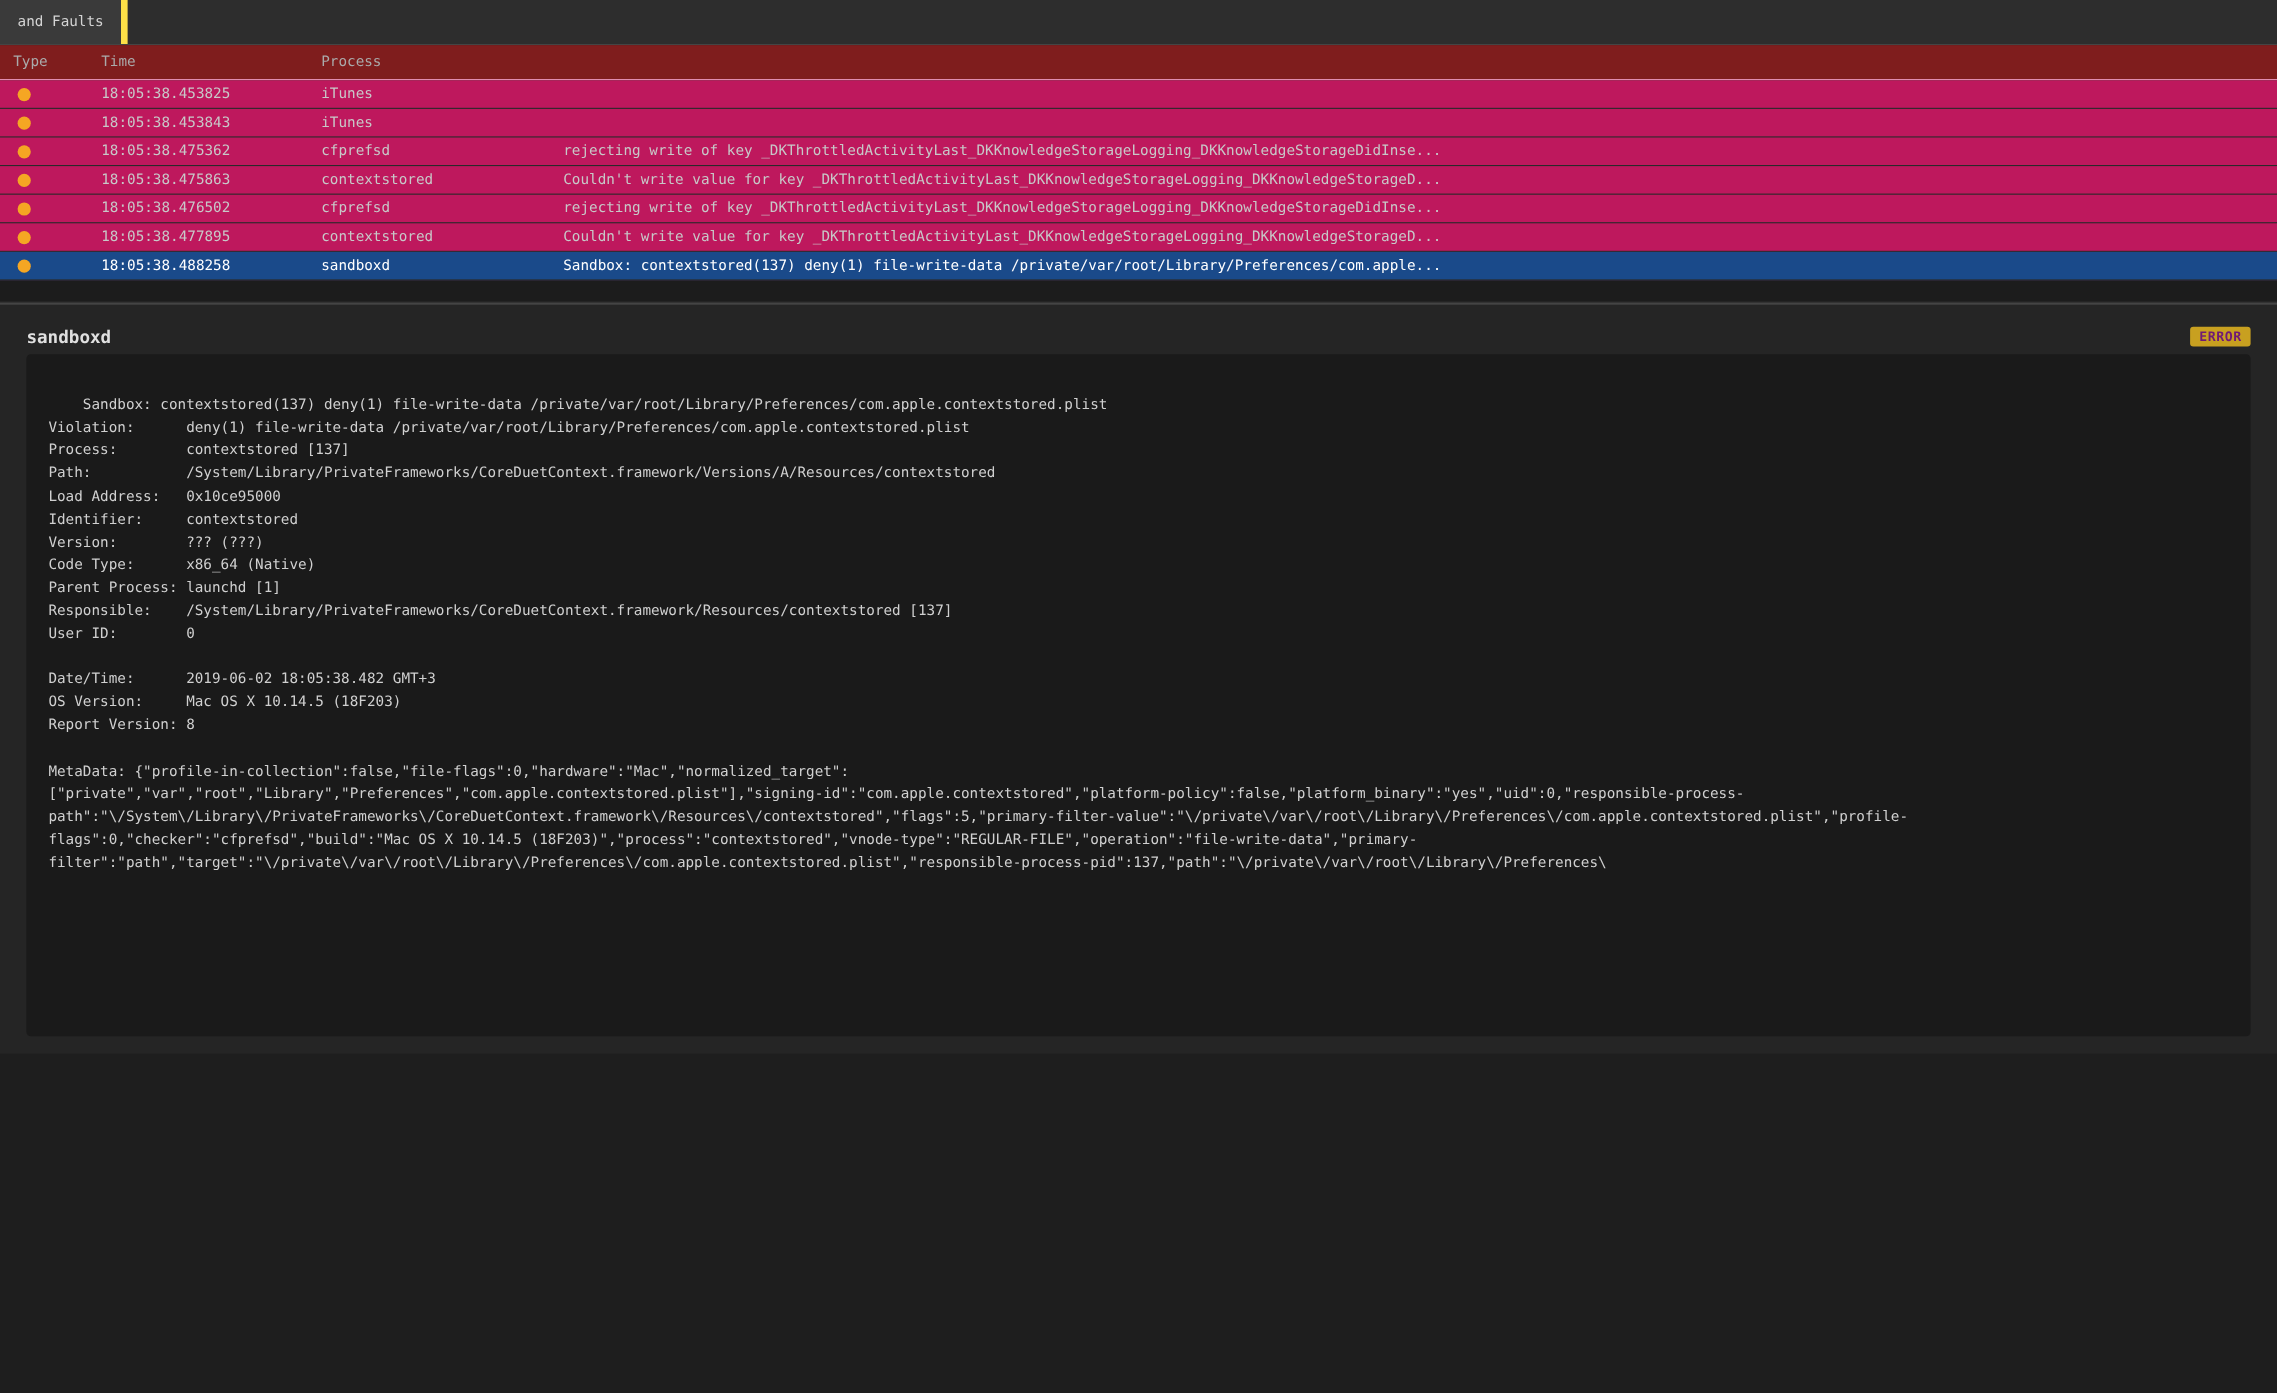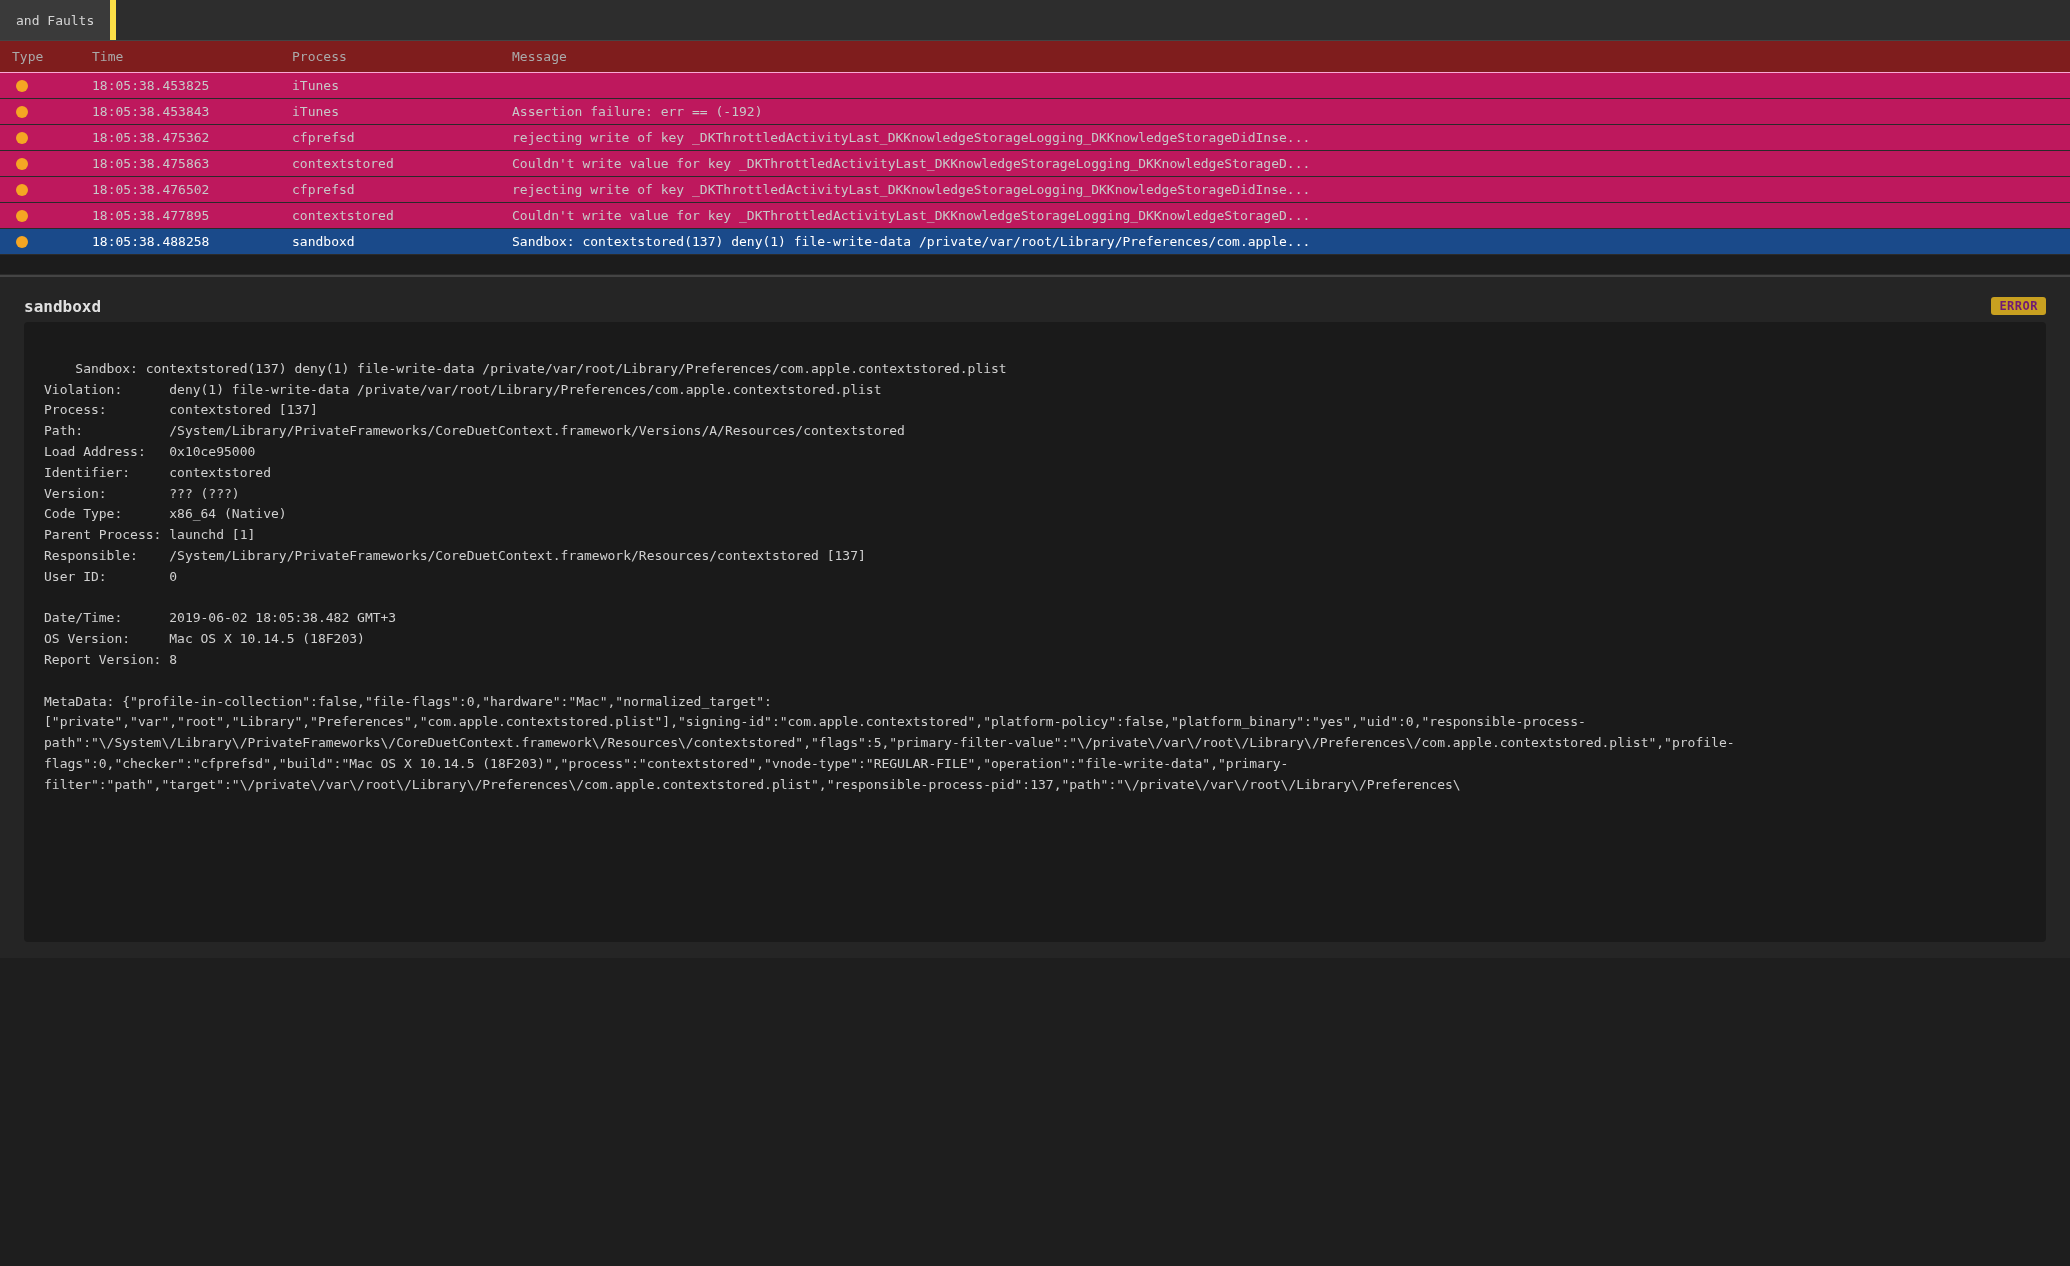--- a/index.html
+++ b/index.html
@@ -169,38 +169,36 @@
 <div class="tab-bar">
   <div class="tab-active">
     <span>and Faults</span>
   </div>
 </div>
 
 <div class="table-header">
   <div class="col">Type</div>
   <div class="col">Time</div>
   <div class="col">Process</div>
-  <div class="col">Message</div>
 </div>
 
 <div class="table-body" id="table-body">
 <div class="table-row">
       <div class="dot-col">
         <span class="dot" style="background: rgb(245, 166, 35);"></span>
       </div>
       <div class="col">18:05:38.453825</div>
       <div class="col">iTunes</div>
     </div>
     <div class="table-row">
       <div class="dot-col">
         <span class="dot" style="background: rgb(245, 166, 35);"></span>
       </div>
       <div class="col">18:05:38.453843</div>
       <div class="col">iTunes</div>
-      <div class="col">Assertion failure: err == (-192)</div>
     </div>
     <div class="table-row">
       <div class="dot-col">
         <span class="dot" style="background: rgb(245, 166, 35);"></span>
       </div>
       <div class="col">18:05:38.475362</div>
       <div class="col">cfprefsd</div>
       <div class="col">rejecting write of key _DKThrottledActivityLast_DKKnowledgeStorageLogging_DKKnowledgeStorageDidInse...</div>
     </div>
     <div class="table-row">

